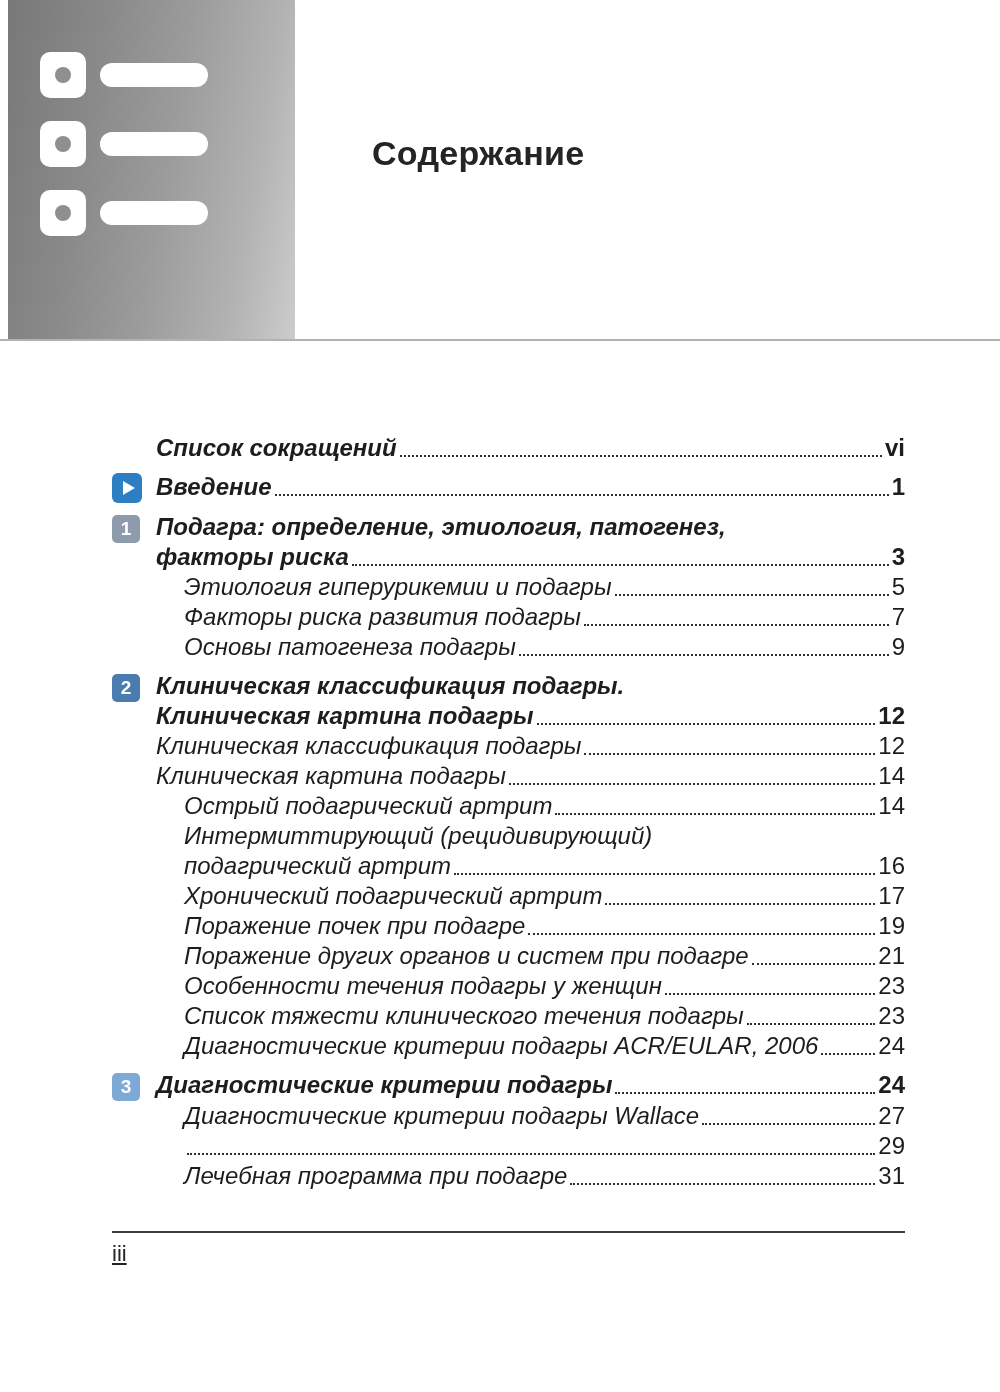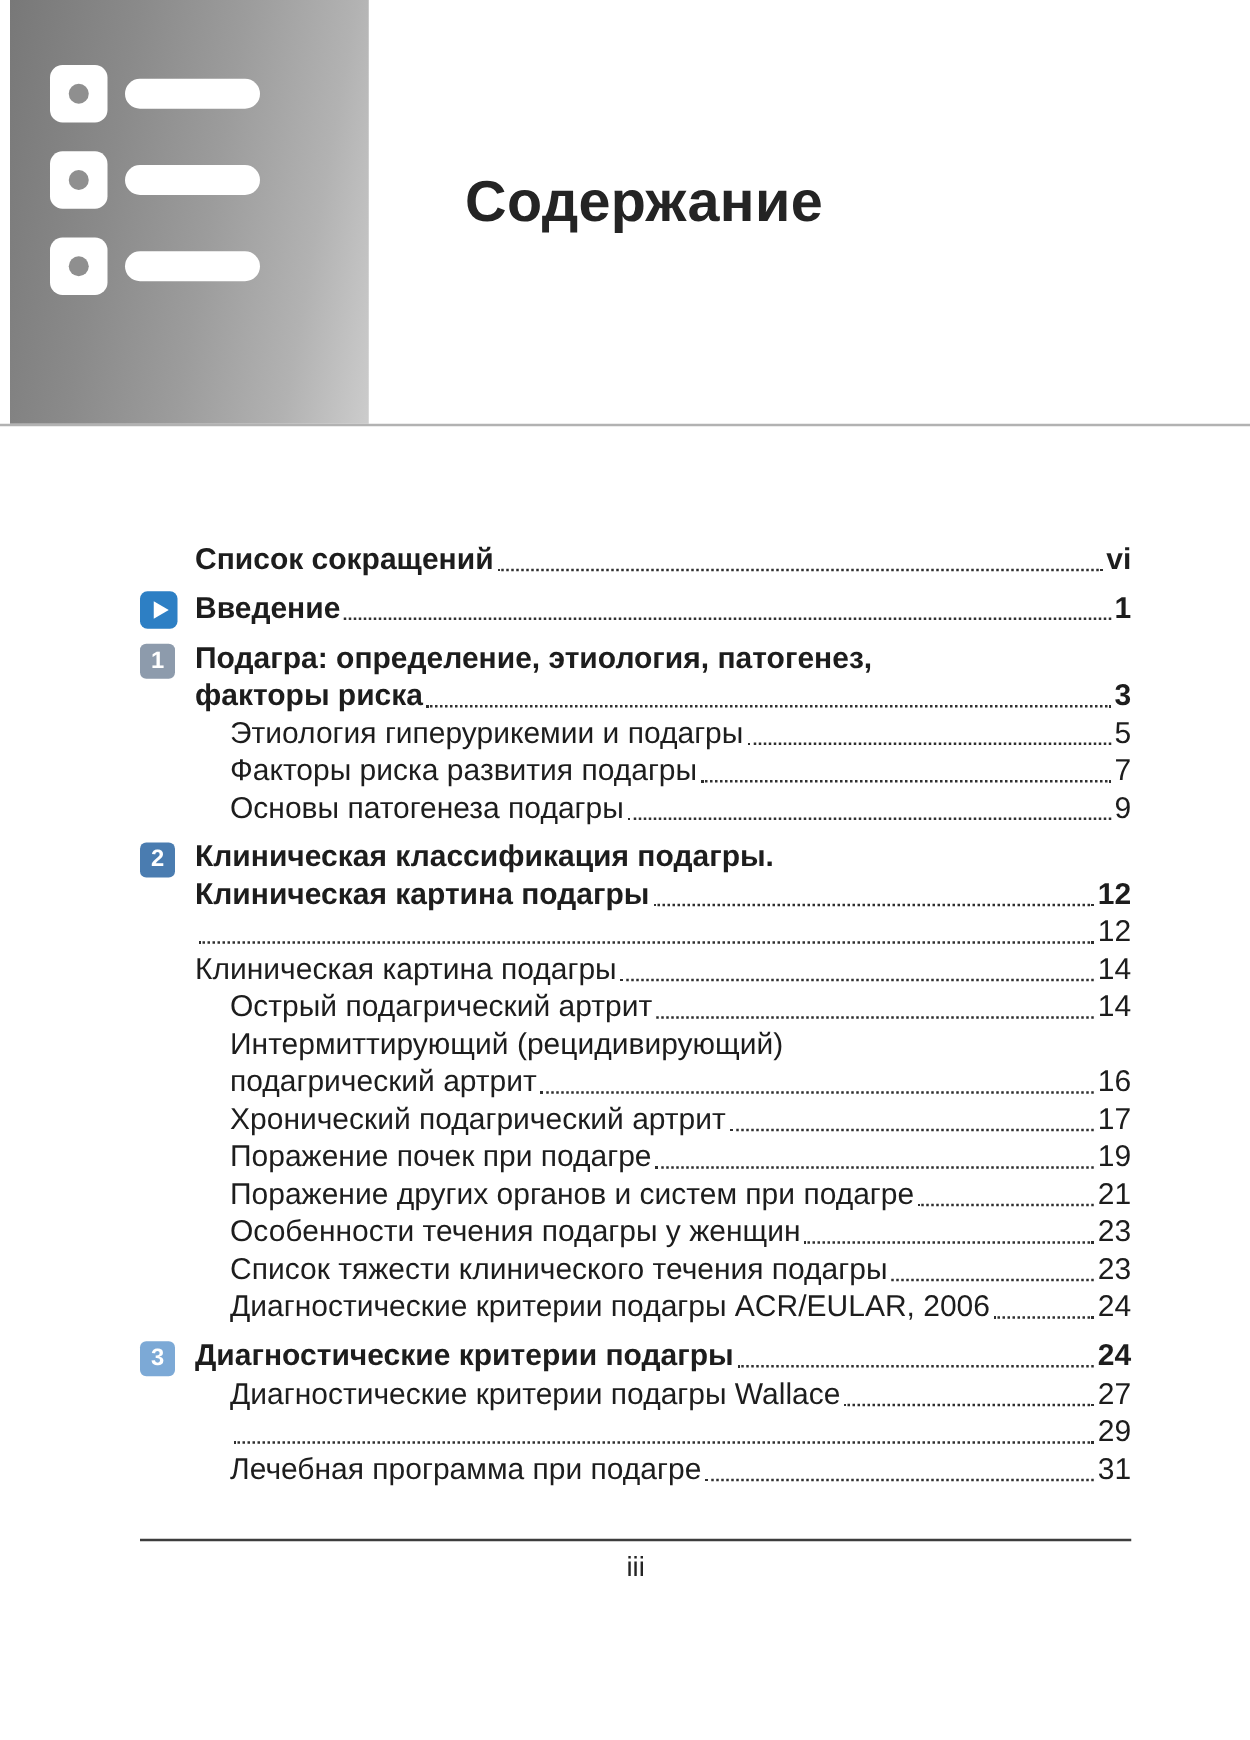--- a/index.html
+++ b/index.html
@@ -17,32 +17,32 @@
     background:linear-gradient(100deg,#787878 0%,#8a8a8a 30%,#9c9c9c 55%,#b2b2b2 80%,#cccccc 100%);
   }
   .list-icon { position:absolute; left:32px; top:52px; }
   .li-row { display:flex; align-items:center; margin-bottom:23px; }
   .li-box { width:46px; height:46px; background:#ffffff; border-radius:10px;
             display:flex; align-items:center; justify-content:center; }
   .li-dot { width:16px; height:16px; border-radius:50%; background:#8f8f8f; }
   .li-bar { width:108px; height:24px; background:#ffffff; border-radius:12px; margin-left:14px; }
   .page-title {
     position:absolute; left:372px; top:134px;
-    font-size:46px; font-weight:600; color:#242424; letter-spacing:0.3px;
+    font-size:34px; font-weight:600; color:#242424; letter-spacing:0.3px;
   }
 
   
   .toc { margin:92px 95px 0 112px; }
   .toc-entry { display:flex; font-size:24px; line-height:30px; }
   .toc-entry.bold { font-weight:bold; margin-top:9px; }
   .gutter { width:44px; flex:none; }
   .entry-body { flex:1; min-width:0; }
   .indent-1 .entry-body { padding-left:28px;text-align:center; }
   .line { display:flex; align-items:baseline; }
-  .txt { flex:none; }
+  .txt { flex:none;font-style:italic; }
   .leader {
     flex:1; min-width:14px; margin:0 3px 6px 3px; align-self:flex-end;
     border-bottom:2.4px dotted #2f2f2f;
   }
   .pg { flex:none; }
 
   .play-badge {
     display:inline-flex; width:30px; height:30px; border-radius:6px;
     align-items:center; justify-content:center; margin-top:1px;
   }
@@ -53,21 +53,21 @@
   }
   .num-badge {
     display:inline-flex; width:28px; height:28px; border-radius:5px;
     align-items:center; justify-content:center;
     color:#ffffff; font-weight:bold; font-size:19px; margin-top:2px;
   }
 
   
   .footer { margin:40px 95px 0 112px; }
   .footer-rule { height:2px; background:#3d3d3d; }
-  .footer-page { text-align:center; font-size:22px; color:#242424; padding-top:8px; }
+  .footer-page { text-align:left; font-size:22px; color:#242424; padding-top:8px;text-decoration:underline; }
 </style>
 </head>
 <body>
 
 <div class="header">
   <div class="header-graphic">
     <div class="list-icon">
       <div class="li-row">
         <span class="li-box">
             <span class="li-dot"></span>
@@ -175,20 +175,21 @@
           <span class="leader" style="border-bottom-color: rgb(47, 47, 47);"></span>
           <span class="pg">12</span>
         </div>
       </span>
   </div>
 
   <div class="toc-entry regular">
     <span class="gutter"></span>
     <span class="entry-body">
         <div class="line">
+          <span class="txt">Клиническая классификация подагры</span>
           <span class="leader" style="border-bottom-color: rgb(47, 47, 47);"></span>
           <span class="pg">12</span>
         </div>
       </span>
   </div>
 
   <div class="toc-entry regular">
     <span class="gutter"></span>
     <span class="entry-body">
         <div class="line">

